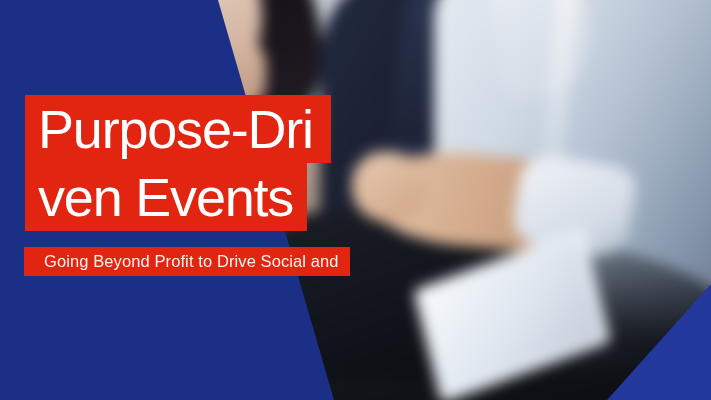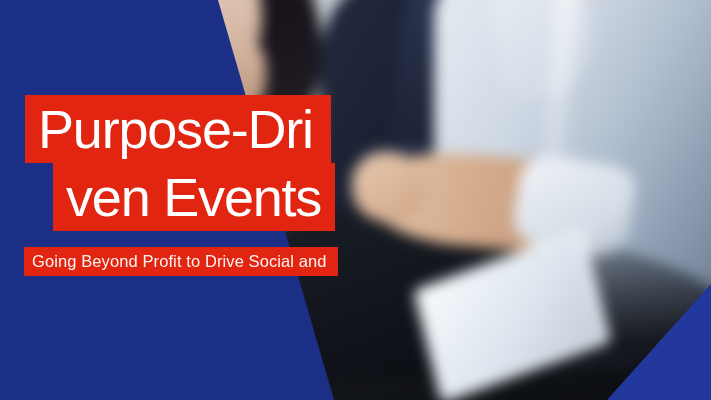--- a/index.html
+++ b/index.html
@@ -196,38 +196,38 @@
     color: #fff;
     font-size: 54px;
     font-weight: 400;
     line-height: 68px;
     letter-spacing: -1.2px;
     padding: 0 14px 0 13px;
     white-space: pre;
     font-stretch: condensed;
   }
   .title-line.l1 { padding-right: 18px; }
-  .title-line.l2 { padding-right: 14px; margin-left: 28px; }
+  .title-line.l2 { padding-right: 14px; }
 
   .subtitle-wrap {
     position: absolute;
     left: 24px;
     top: 247px;
     display: flex;
     flex-direction: column;
     align-items: flex-start;
   }
   .subtitle-line {
     background: var(--brand-red, #e12510);
     color: #fdf3f1;
     font-size: 16.5px;
     font-weight: 400;
     line-height: 29px;
     letter-spacing: 0.1px;
-    padding: 0 11px 0 8px;
+    padding: 0 11px 0 20px;
     white-space: pre;
   }
 </style>
 </head>
 <body>
 
 <div id="slide" style="--brand-blue: #1c2f87; --brand-accent-blue: #22389c; --brand-red: #e12510;">
 
   <div class="photo">
     <div class="photo-blur">

